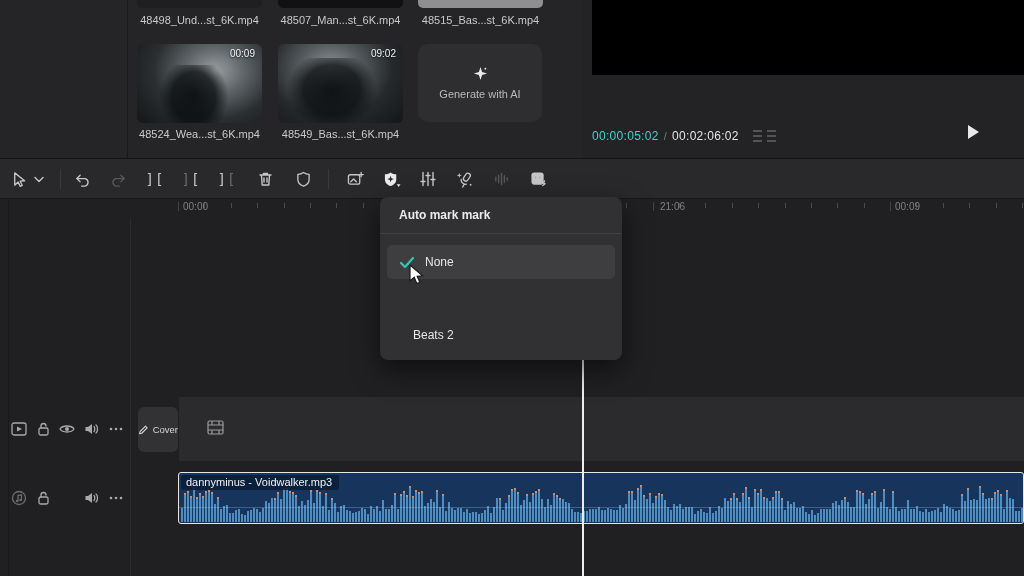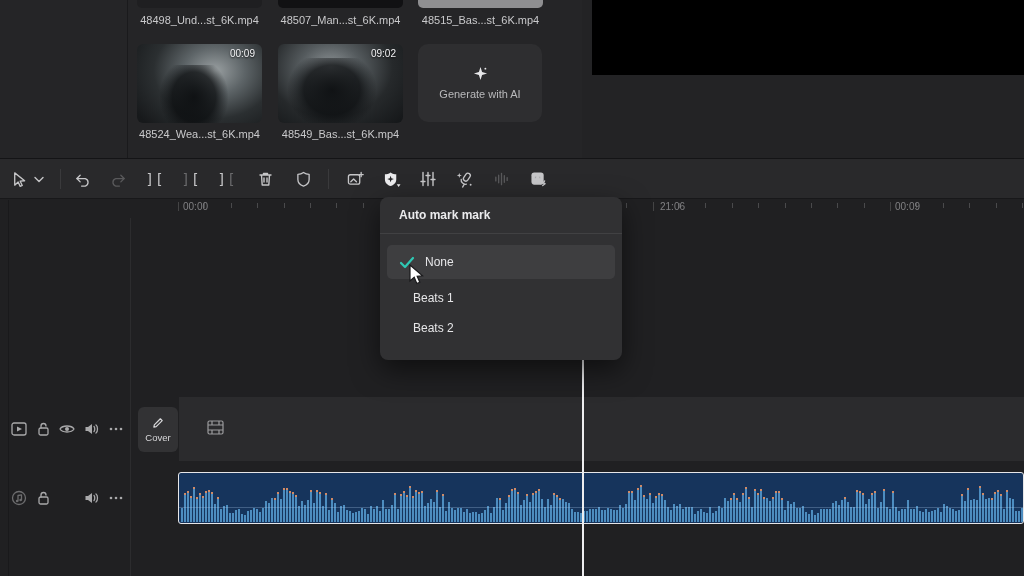--- a/index.html
+++ b/index.html
@@ -53,21 +53,21 @@
   .rlabel{position:absolute;top:1px;font-size:10px;color:#808083}
   #tl-divider{left:130px;top:218px;width:1px;height:358px;background:#2c2c2e}
   #left-edge{left:8px;top:200px;width:1px;height:376px;background:#19191b}
 
   
   .hicon{position:absolute;width:18px;height:18px;display:flex;align-items:center;justify-content:center}
   .hicon svg{stroke:#a9a9ab;fill:none;stroke-width:1.3;stroke-linecap:round;stroke-linejoin:round}
   .hicon.dimmed svg{stroke:#6d6d6f}
 
   
-  #cover-btn{left:138px;top:407px;width:40px;height:45px;background:#323234;border-radius:6px;display:flex;flex-direction:column;align-items:center;justify-content:center;gap:3px}
+  #cover-btn{left:138px;top:407px;width:40px;height:45px;background:#323234;border-radius:6px;display:flex;flex-direction:row;align-items:center;justify-content:center;gap:3px}
   #cover-btn .cover-label{font-size:9.5px;color:#d8d8da}
 
   
   #video-track-row{left:179px;top:397px;width:845px;height:64px;background:#2b2b2d}
   #film-icon{position:absolute;left:28px;top:23px}
 
   
   #audio-clip{left:178px;top:472px;width:846px;height:52px;background:#16345c;border:1.5px solid #e6e6e8;border-radius:3px;z-index:2;overflow:hidden}
   #clip-label{position:absolute;left:2px;top:2px;background:rgba(10,30,58,.9);padding:1px 7px 2px 5px;font-size:11px;color:#f1f1f3;border-radius:2px;white-space:nowrap;z-index:3}
   #waveform{position:absolute;left:2px;right:2px;bottom:1px;height:40px;z-index:1}
@@ -120,20 +120,42 @@
     </svg>
     <span class="gen-label">Generate with AI</span>
   </div>
 
   <div class="abs fname r2" style="left:136px">48524_Wea...st_6K.mp4</div>
   <div class="abs fname r2" style="left:277px">48549_Bas...st_6K.mp4</div>
 </div>
 
 <div class="abs" id="preview-panel">
   <div id="preview-video"></div>
+  <div id="preview-controls">
+    <span class="tc tc-cur">00:00:05:02</span>
+    <span class="tc tc-sep">/</span>
+    <span class="tc tc-total">00:02:06:02</span>
+    <span class="mini-list">
+      <span class="ml">
+          <i></i>
+          <i></i>
+          <i></i>
+        </span>
+      <span class="ml">
+          <i></i>
+          <i></i>
+          <i></i>
+        </span>
+    </span>
+    <span id="play-btn">
+      <svg width="14" height="16" viewBox="0 0 14 16">
+        <polygon points="2,1 13,8 2,15" fill="#e8e8ea"></polygon>
+      </svg>
+    </span>
+  </div>
 </div>
 
 <div class="abs" id="toolbar">
   <div class="tbtn" style="left:4px">
     <svg width="17" height="17" viewBox="0 0 18 18">
       <path d="M5 2 L5 15 L8.6 11.6 L10.8 16.3 L13 15.3 L10.8 10.8 L15.5 10.3 Z"></path>
     </svg>
   </div>
   <div class="tbtn" style="left:30px;width:18px">
     <svg width="10" height="7" viewBox="0 0 10 7">
@@ -332,20 +354,21 @@
 <div class="abs" id="video-track-row">
   <span id="film-icon">
     <svg width="17" height="15" viewBox="0 0 17 15" fill="none" stroke="#9c9c9e" stroke-width="1.2">
       <rect x="1" y="1" width="15" height="13" rx="1.5"></rect>
       <path d="M1 5 H16 M1 10 H16 M5 1 V5 M12 1 V5 M5 10 V14 M12 10 V14"></path>
     </svg>
   </span>
 </div>
 
 <div class="abs" id="audio-clip">
+  <span id="clip-label">dannyminus - Voidwalker.mp3</span>
   <div id="waveform">
       <div class="wbar" style="left:0px;height:14px"></div>
       <div class="wbar pk" style="left:3px;height:29px"></div>
       <div class="wbar pk" style="left:6px;height:31px"></div>
       <div class="wbar pk" style="left:9px;height:26px"></div>
       <div class="wbar pk" style="left:12px;height:35px"></div>
       <div class="wbar pk" style="left:15px;height:25px"></div>
       <div class="wbar pk" style="left:18px;height:29px"></div>
       <div class="wbar pk" style="left:21px;height:26px"></div>
       <div class="wbar pk" style="left:24px;height:31px"></div>
@@ -629,24 +652,21 @@
 
 <div class="abs" id="dropdown">
   <div id="dd-title">Auto mark mark</div>
   <div id="dd-divider"></div>
   <div class="dd-row sel" style="top:48px">
     <svg class="dd-check" width="16" height="13" viewBox="0 0 16 13">
       <polyline points="2,7 6,11 14,2" fill="none" stroke="#2ec9b4" stroke-width="2.2" stroke-linecap="round" stroke-linejoin="round"></polyline>
     </svg>
     <span class="dd-label">None</span>
   </div>
-  <div class="dd-row nosel" style="top:84px">
-    <span class="dd-label">Beats 1</span>
-  </div>
-  <div class="dd-row nosel" style="top:114px">
+  <div class="dd-row nosel" style="top:121px">
     <span class="dd-label">Beats 2</span>
   </div>
 </div>
 
 <div class="abs" id="mouse-cursor">
   <svg width="16" height="22" viewBox="0 0 16 22">
     <path d="M2 1 L2 17 L6.2 13.2 L8.8 19.5 L11.8 18.2 L9.2 12.2 L14.5 11.8 Z" fill="#fff" stroke="#1a1a1c" stroke-width="1.2"></path>
   </svg>
 </div>
 

